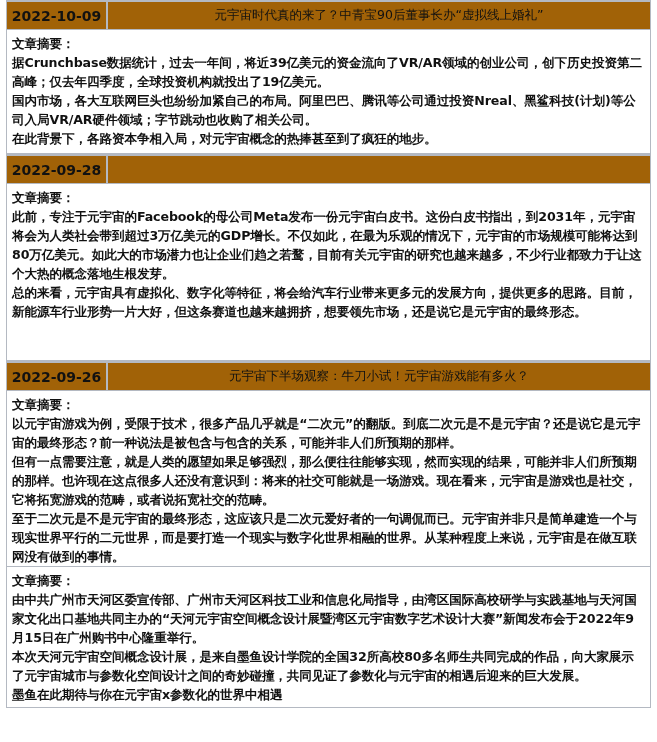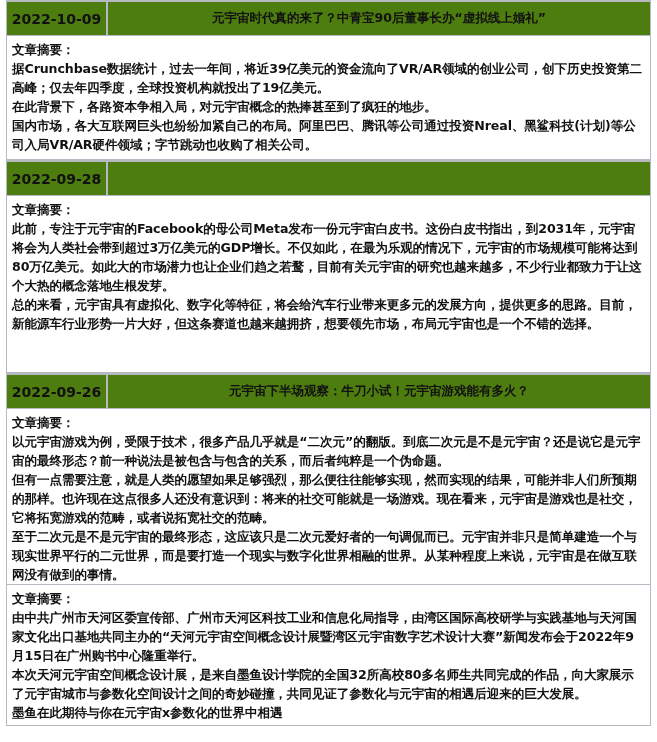--- a/index.html
+++ b/index.html
@@ -1,60 +1,60 @@
 <!DOCTYPE html>
 <html><head>
 <meta charset="utf-8">
 <style>
   html, body { margin: 0; padding: 0; background: #ffffff; }
   body { width: 657px; height: 742px; overflow: hidden; font-family: "DejaVu Sans", sans-serif; color: #111; }
   .table { position: absolute; left: 6px; top: 0; width: 645px; border-collapse: collapse; }
-  .row-head { display: flex; height: 36px; background: #4d7c0f; border: 1px solid #b4b9c2; border-top: 2px solid #b4b9c2; box-sizing: border-box; }
+  .row-head { display: flex; height: 30px; background: #a16207; border: 1px solid #b4b9c2; border-top: 2px solid #b4b9c2; box-sizing: border-box; }
   .date { width: 99px; flex: none; display: flex; align-items: center; justify-content: center; font-weight: bold; font-size: 14px; border-right: 2px solid #b4b9c2; color: #111; }
-  .title { flex: 1; display: flex; align-items: center; justify-content: center; font-weight: bold; font-size: 12.5px; color: #111; }
+  .title { flex: 1; display: flex; align-items: center; justify-content: center; font-weight: normal; font-size: 12.5px; color: #111; }
   .row-body { border: 1px solid #b4b9c2; border-top: none; padding: 4px 6px 4px 5px; font-size: 12.6px; line-height: 19px; box-sizing: border-box; letter-spacing: -0.1px; font-weight: bold; }
   .row-body p { margin: 0; }
 </style>
 </head>
 <body>
 
 <div class="table">
 
   <div>
     <div class="row-head">
       <div class="date">2022-10-09</div>
       <div class="title">元宇宙时代真的来了？中青宝90后董事长办“虚拟线上婚礼”</div>
     </div>
     <div class="row-body" style="height:124px;">
       <p>文章摘要：</p>
       <p>据Crunchbase数据统计，过去一年间，将近39亿美元的资金流向了VR/AR领域的创业公司，创下历史投资第二高峰；仅去年四季度，全球投资机构就投出了19亿美元。</p>
+      <p>国内市场，各大互联网巨头也纷纷加紧自己的布局。阿里巴巴、腾讯等公司通过投资Nreal、黑鲨科技(计划)等公司入局VR/AR硬件领域；字节跳动也收购了相关公司。</p>
       <p>在此背景下，各路资本争相入局，对元宇宙概念的热捧甚至到了疯狂的地步。</p>
-      <p>国内市场，各大互联网巨头也纷纷加紧自己的布局。阿里巴巴、腾讯等公司通过投资Nreal、黑鲨科技(计划)等公司入局VR/AR硬件领域；字节跳动也收购了相关公司。</p>
     </div>
   </div>
 
   <div>
     <div class="row-head">
       <div class="date">2022-09-28</div>
     </div>
     <div class="row-body" style="height:177px;">
       <p>文章摘要：</p>
       <p>此前，专注于元宇宙的Facebook的母公司Meta发布一份元宇宙白皮书。这份白皮书指出，到2031年，元宇宙将会为人类社会带到超过3万亿美元的GDP增长。不仅如此，在最为乐观的情况下，元宇宙的市场规模可能将达到80万亿美元。如此大的市场潜力也让企业们趋之若鹜，目前有关元宇宙的研究也越来越多，不少行业都致力于让这个大热的概念落地生根发芽。</p>
-      <p>总的来看，元宇宙具有虚拟化、数字化等特征，将会给汽车行业带来更多元的发展方向，提供更多的思路。目前，新能源车行业形势一片大好，但这条赛道也越来越拥挤，想要领先市场，布局元宇宙也是一个不错的选择。</p>
+      <p>总的来看，元宇宙具有虚拟化、数字化等特征，将会给汽车行业带来更多元的发展方向，提供更多的思路。目前，新能源车行业形势一片大好，但这条赛道也越来越拥挤，想要领先市场，还是说它是元宇宙的最终形态。</p>
     </div>
   </div>
 
   <div>
     <div class="row-head">
       <div class="date">2022-09-26</div>
       <div class="title">元宇宙下半场观察：牛刀小试！元宇宙游戏能有多火？</div>
     </div>
     <div class="row-body" style="height:176px;">
       <p>文章摘要：</p>
-      <p>以元宇宙游戏为例，受限于技术，很多产品几乎就是“二次元”的翻版。到底二次元是不是元宇宙？还是说它是元宇宙的最终形态？前一种说法是被包含与包含的关系，而后者纯粹是一个伪命题。</p>
+      <p>以元宇宙游戏为例，受限于技术，很多产品几乎就是“二次元”的翻版。到底二次元是不是元宇宙？还是说它是元宇宙的最终形态？前一种说法是被包含与包含的关系，可能并非人们所预期的那样。</p>
       <p>但有一点需要注意，就是人类的愿望如果足够强烈，那么便往往能够实现，然而实现的结果，可能并非人们所预期的那样。也许现在这点很多人还没有意识到：将来的社交可能就是一场游戏。现在看来，元宇宙是游戏也是社交，它将拓宽游戏的范畴，或者说拓宽社交的范畴。</p>
       <p>至于二次元是不是元宇宙的最终形态，这应该只是二次元爱好者的一句调侃而已。元宇宙并非只是简单建造一个与现实世界平行的二元世界，而是要打造一个现实与数字化世界相融的世界。从某种程度上来说，元宇宙是在做互联网没有做到的事情。</p>
     </div>
   </div>
 
   <div>
     <div class="row-body" style="height:141px;">
       <p>文章摘要：</p>
       <p>由中共广州市天河区委宣传部、广州市天河区科技工业和信息化局指导，由湾区国际高校研学与实践基地与天河国家文化出口基地共同主办的“天河元宇宙空间概念设计展暨湾区元宇宙数字艺术设计大赛”新闻发布会于2022年9月15日在广州购书中心隆重举行。</p>
       <p>本次天河元宇宙空间概念设计展，是来自墨鱼设计学院的全国32所高校80多名师生共同完成的作品，向大家展示了元宇宙城市与参数化空间设计之间的奇妙碰撞，共同见证了参数化与元宇宙的相遇后迎来的巨大发展。</p>

